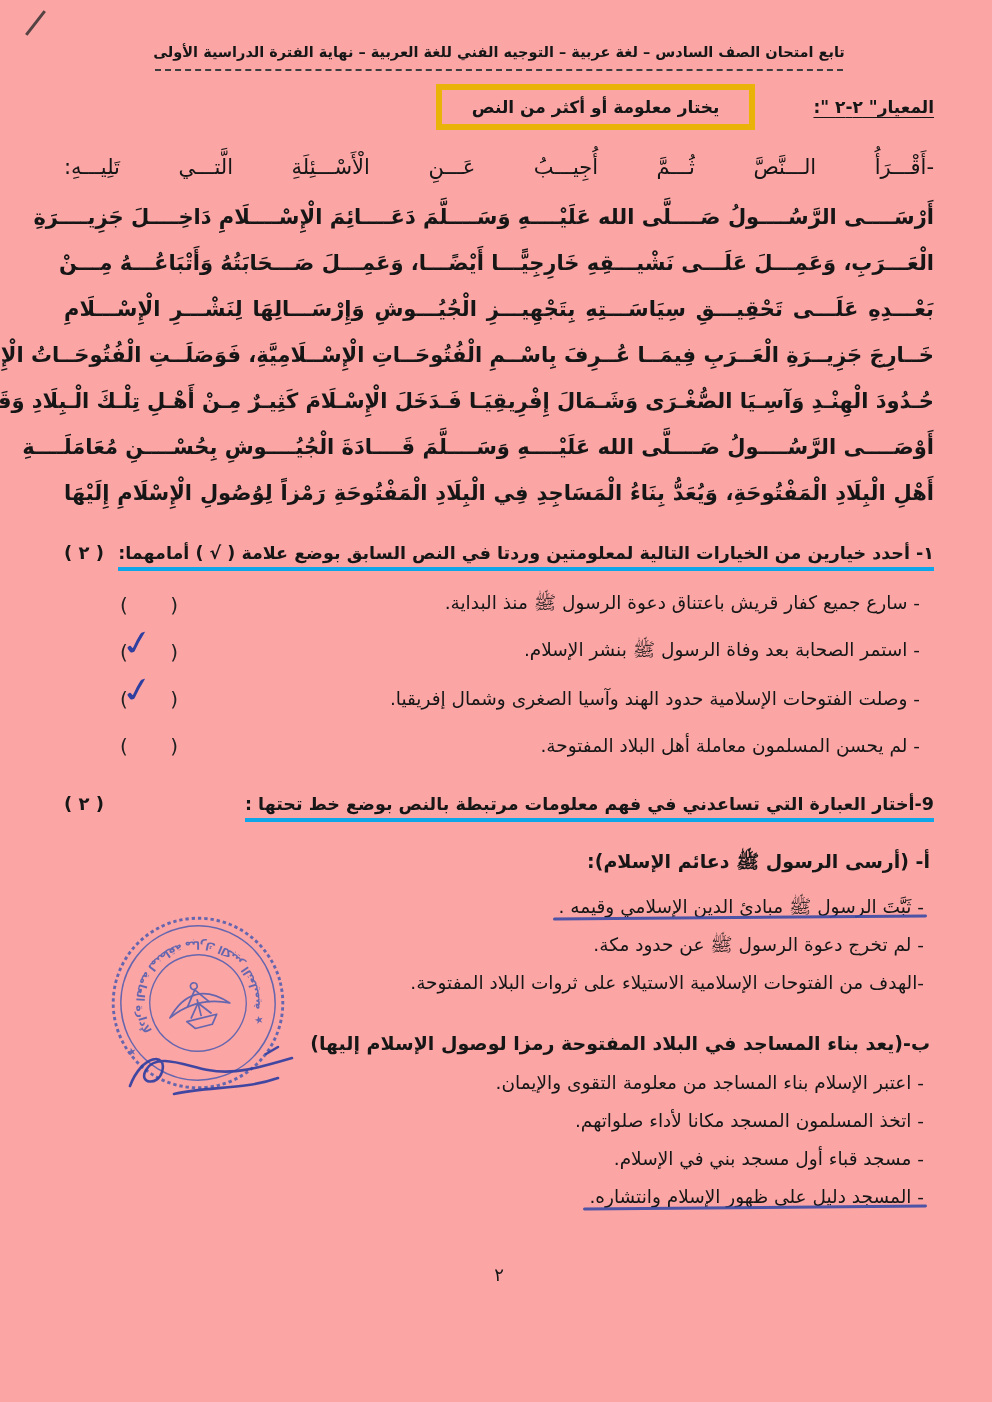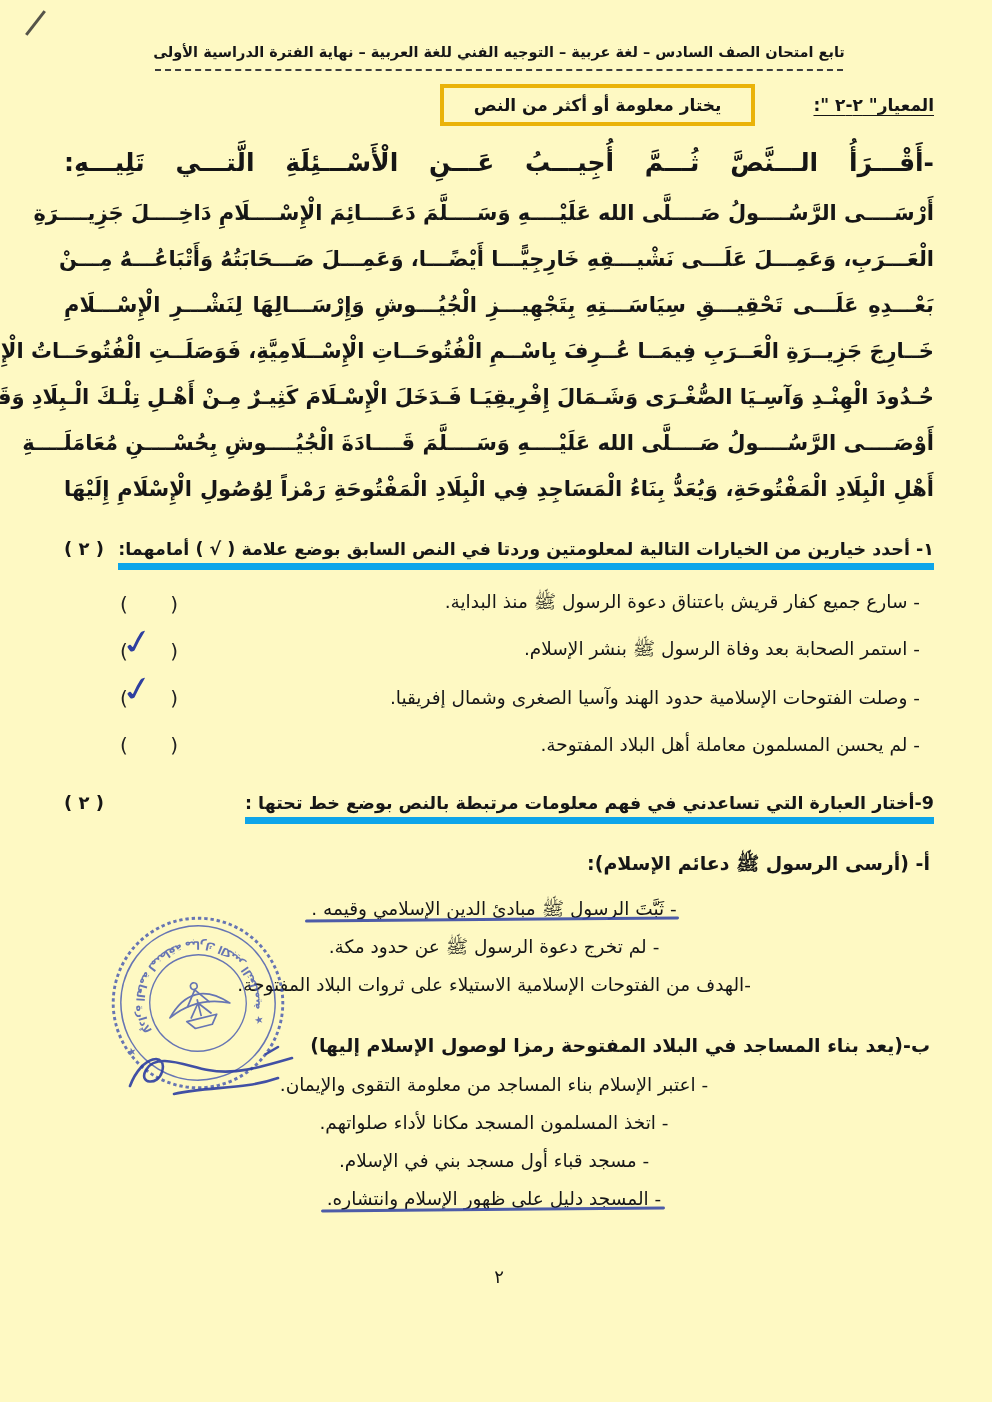--- a/index.html
+++ b/index.html
@@ -1,42 +1,42 @@
 <!DOCTYPE html>
 <html lang="ar" dir="rtl"><head>
 <meta charset="utf-8">
 <style>
   html,body{margin:0;padding:0;background:#ffffff;}
   .page{
     width:992px;height:1402px;box-sizing:border-box;position:relative;
-    background:#fef9c3;direction:rtl;overflow:hidden;
+    background:#fca5a5;direction:rtl;overflow:hidden;
     font-family:"DejaVu Sans", sans-serif;color:#161616;
     padding:44px 58px 0 64px;
   }
   .corner-mark{position:absolute;top:8px;left:34px;width:3px;height:30px;background:#2a2a2a;transform:rotate(38deg);opacity:.8;}
   .header-title{text-align:center;font-size:14.5px;font-weight:700;}
   .divider{width:79%;margin:9px auto 0;border-top:2px dashed #3c3c3c;height:0;}
   .standard-row{display:flex;align-items:center;margin-top:13px;gap:58px;}
   .standard-label{font-weight:700;font-size:17px;text-decoration:underline;text-underline-offset:4px;white-space:nowrap;}
-  .standard-box{border:4px solid #eab308;padding:7px 30px;font-weight:700;font-size:17px;white-space:nowrap;}
-  .instruction{margin-top:22px;font-size:25px;font-weight:700;line-height:30px;text-align:justify;text-align-last:justify;white-space:nowrap;}
+  .standard-box{border:6px solid #eab308;padding:7px 30px;font-weight:700;font-size:17px;white-space:nowrap;}
+  .instruction{margin-top:22px;font-size:21px;font-weight:400;line-height:30px;text-align:justify;text-align-last:justify;white-space:nowrap;}
   .passage{margin-top:12px;}
   .p-line{font-size:21px;font-weight:700;line-height:46px;text-align:justify;text-align-last:justify;white-space:nowrap;}
   .q-title-row{display:flex;justify-content:space-between;align-items:baseline;margin-top:26px;}
-  .q-title{font-weight:700;font-size:17.5px;border-bottom:7px solid #0ea5e9;padding-bottom:4px;white-space:nowrap;}
+  .q-title{font-weight:700;font-size:17.5px;border-bottom:4px solid #0ea5e9;padding-bottom:4px;white-space:nowrap;}
   .q-points{font-weight:700;font-size:18px;white-space:nowrap;}
   .q1-options{margin-top:10px;}
   .q1-row{display:flex;justify-content:space-between;align-items:center;height:47px;padding-right:14px;}
   .opt-text{font-size:18.5px;}
   .q1-mark{position:relative;width:58px;margin-left:56px;flex:none;display:flex;justify-content:space-between;font-size:20px;color:#222;}
   .check{position:absolute;left:4px;top:-16px;color:#2e3f9f;font-size:32px;font-weight:400;transform:rotate(-14deg) scaleX(1.25);transform-origin:center;}
   .q2-row-space{margin-top:24px;}
   .sub-heading{font-weight:700;font-size:19px;margin-top:28px;padding-right:4px;white-space:nowrap;}
   .sub-b{margin-top:30px;}
-  .q2-list{margin-top:10px;padding-right:10px;text-align:center;}
+  .q2-list{margin-top:10px;padding-right:10px;}
   .q2-line{line-height:37px;}
   .q2-opt{position:relative;font-size:18.5px;}
   .u-full::after{content:"";position:absolute;left:-6px;right:-3px;bottom:-2px;height:2.6px;background:#3a4aa5;border-radius:3px;transform:rotate(-0.5deg);opacity:.9;}
   .u-partial::after{content:"";position:absolute;left:-3px;right:40%;bottom:-2px;height:2.6px;background:#3a4aa5;border-radius:3px;transform:rotate(-0.8deg);opacity:.8;}
   .footer-page{text-align:center;font-size:18px;margin-top:48px;}
   .stamp{position:absolute;left:92px;top:896px;width:212px;height:214px;opacity:.82;pointer-events:none;}
   .ring{fill:none;stroke:#4659b0;}
   .ring-outer{stroke-width:3;stroke-dasharray:3.5 3;}
   .ring-mid{stroke-width:1.7;}
   .ring-in{stroke-width:1.4;}

